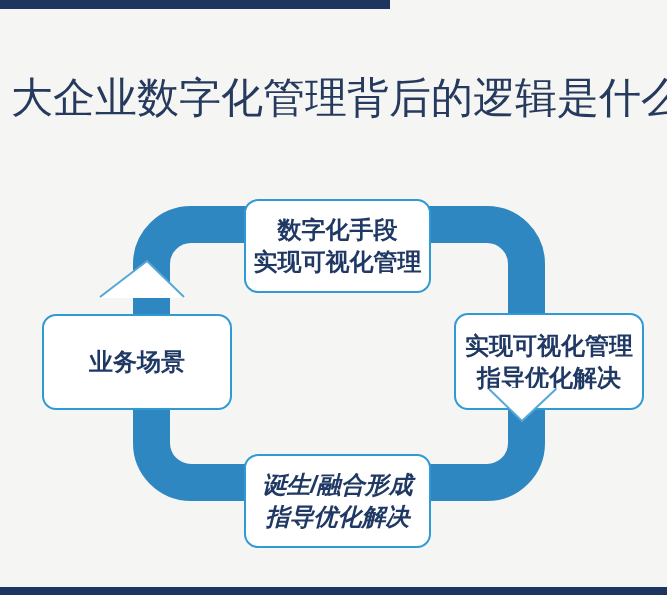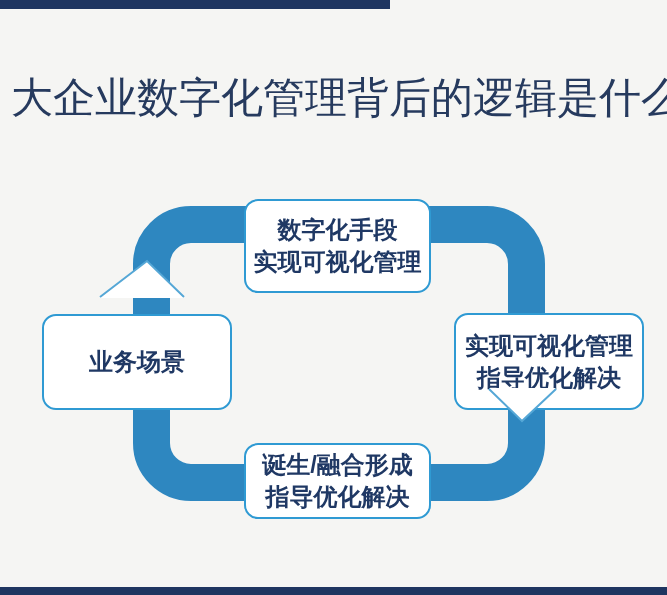--- a/index.html
+++ b/index.html
@@ -39,21 +39,21 @@
     display:flex;flex-direction:column;
     align-items:center;justify-content:center;
     font-size:24px;line-height:32px;
     font-weight:bold;
     color:var(--box-text);
     text-align:center;
     margin-top:20px;
   }
   .node-top{left:244px;top:179px;width:187px;height:94px;}
   .node-right{left:454px;top:293px;width:190px;height:97px;}
-  .node-bottom{left:244px;top:423px;width:187px;height:76px;}
+  .node-bottom{left:244px;top:434px;width:187px;height:94px;font-style:italic;}
   .node-left{left:42px;top:294px;width:190px;height:96px;text-align:center;}
   .arrows{
     position:absolute;left:0;top:0;width:667px;height:595px;
     pointer-events:none;
   }
   .tri-fill{fill:var(--box-fill);stroke:none;}
   .tri-stroke{fill:none;stroke:var(--arrow-stroke);stroke-width:2;stroke-linejoin:miter;}
 </style>
 </head>
 <body>

